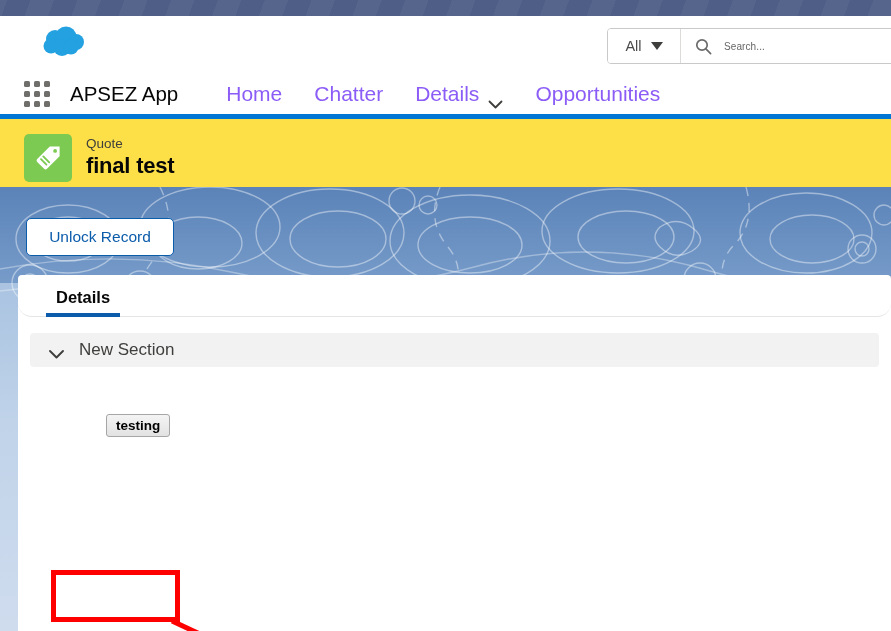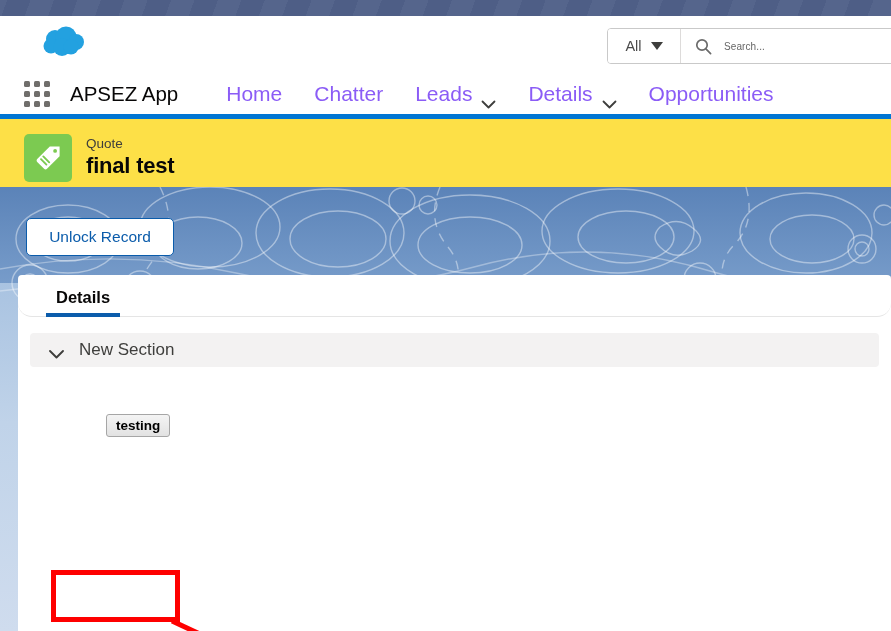--- a/index.html
+++ b/index.html
@@ -393,28 +393,20 @@
   <div class="nav-items">
 
     <div class="nav-item">
       <span>Home</span>
     </div>
 
     <div class="nav-item">
       <span>Chatter</span>
     </div>
 
-    <div class="nav-item">
-      <span>Leads</span>
-      <span class="chev">
-        <svg width="15" height="9" viewBox="0 0 15 9">
-            <polyline points="1.5,1.5 7.5,7.5 13.5,1.5" fill="none" stroke="#3e3e3c" stroke-width="1.8" stroke-linecap="round" stroke-linejoin="round"></polyline>
-          </svg>
-      </span>
-    </div>
 
     <div class="nav-item">
       <span>Details</span>
       <span class="chev">
         <svg width="15" height="9" viewBox="0 0 15 9">
             <polyline points="1.5,1.5 7.5,7.5 13.5,1.5" fill="none" stroke="#3e3e3c" stroke-width="1.8" stroke-linecap="round" stroke-linejoin="round"></polyline>
           </svg>
       </span>
     </div>
 

